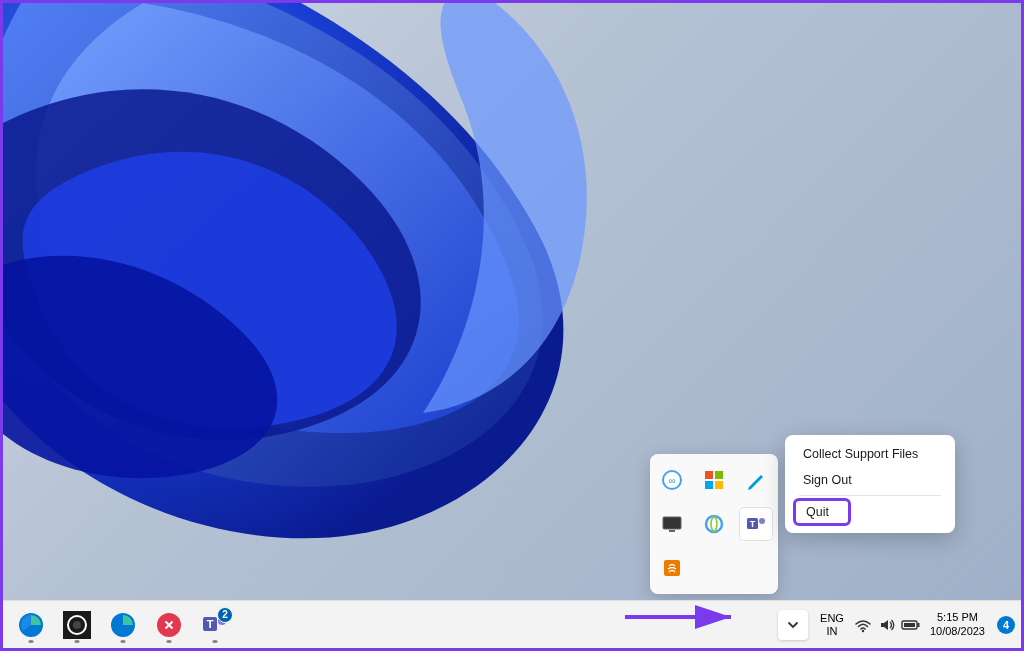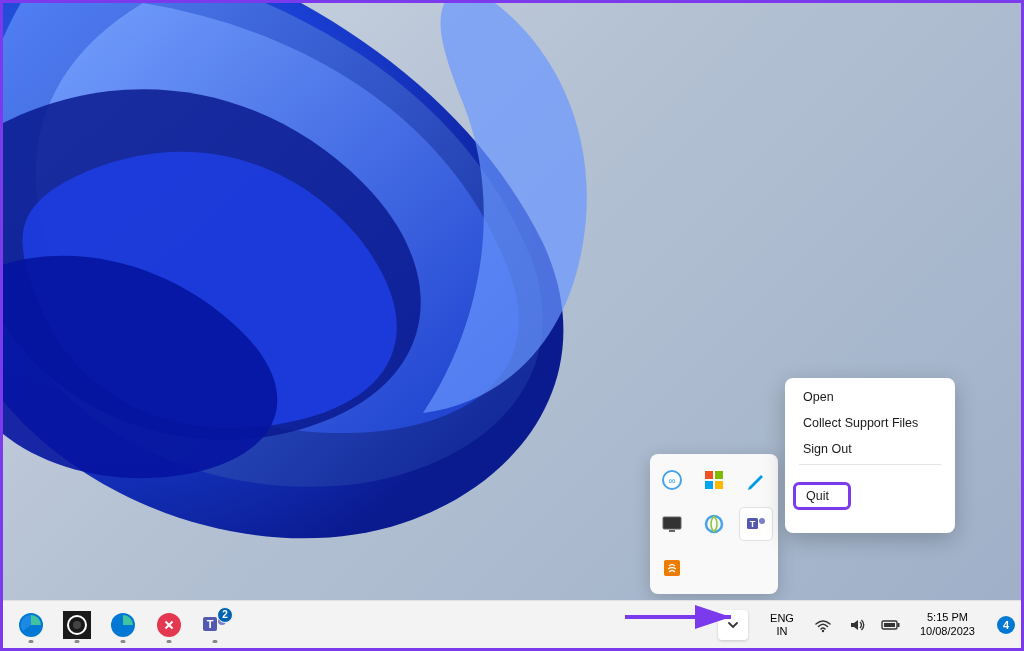--- a/index.html
+++ b/index.html
@@ -73,21 +73,21 @@
     .menu-separator {
       height: 1px;
       background: #e5e5e5;
       margin: 2px 8px;
     }
     
     .menu-item.highlight-box {
       border: 3px solid #7c3aed;
       border-radius: 6px;
       padding: 4px 10px;
-      margin: 17px 2px;
+      margin: 1px 2px;
       width: 58px;
     }
     
     .taskbar {
       position: absolute;
       bottom: 0; left: 0; right: 0;
       height: 48px;
       background: #f3f3f3;
       border-top: 1px solid #e0e0e0;
       display: flex;
@@ -123,21 +123,21 @@
       transform: translateX(-50%);
       width: 5px; height: 3px;
       background: #888;
       border-radius: 2px;
     }
     
     .taskbar-right {
       margin-left: auto;
       display: flex;
       align-items: center;
-      gap: 12px;
+      gap: 2px;
       padding-right: 6px;
     }
     
     .arrow-annotation {
       position: absolute;
       right: 278px;
       bottom: 12px;
       pointer-events: none;
     }
     
@@ -249,21 +249,20 @@
       </div>
     <div class="tray-icon">
         <svg width="20" height="20">
           <rect x="2" y="2" width="16" height="16" rx="2" fill="#ed7b00"></rect>
           <path d="M7 8 C 9 6 11 6 13 8 M6 11 C 9 9 11 9 14 11 M7 14 C 9 12 11 12 13 14" stroke="#fff" stroke-width="1.2" fill="none"></path>
         </svg>
       </div>
   </div>
 
   <div class="context-menu">
-    <div class="menu-item">Open</div>
     <div class="menu-item">Collect Support Files</div>
     <div class="menu-item">Sign Out</div>
     <div class="menu-separator"></div>
     <div class="menu-item highlight-box">Quit</div>
   </div>
 </div>
 
 <div class="taskbar">
   <div class="taskbar-left">
     <div class="tb-icon">

